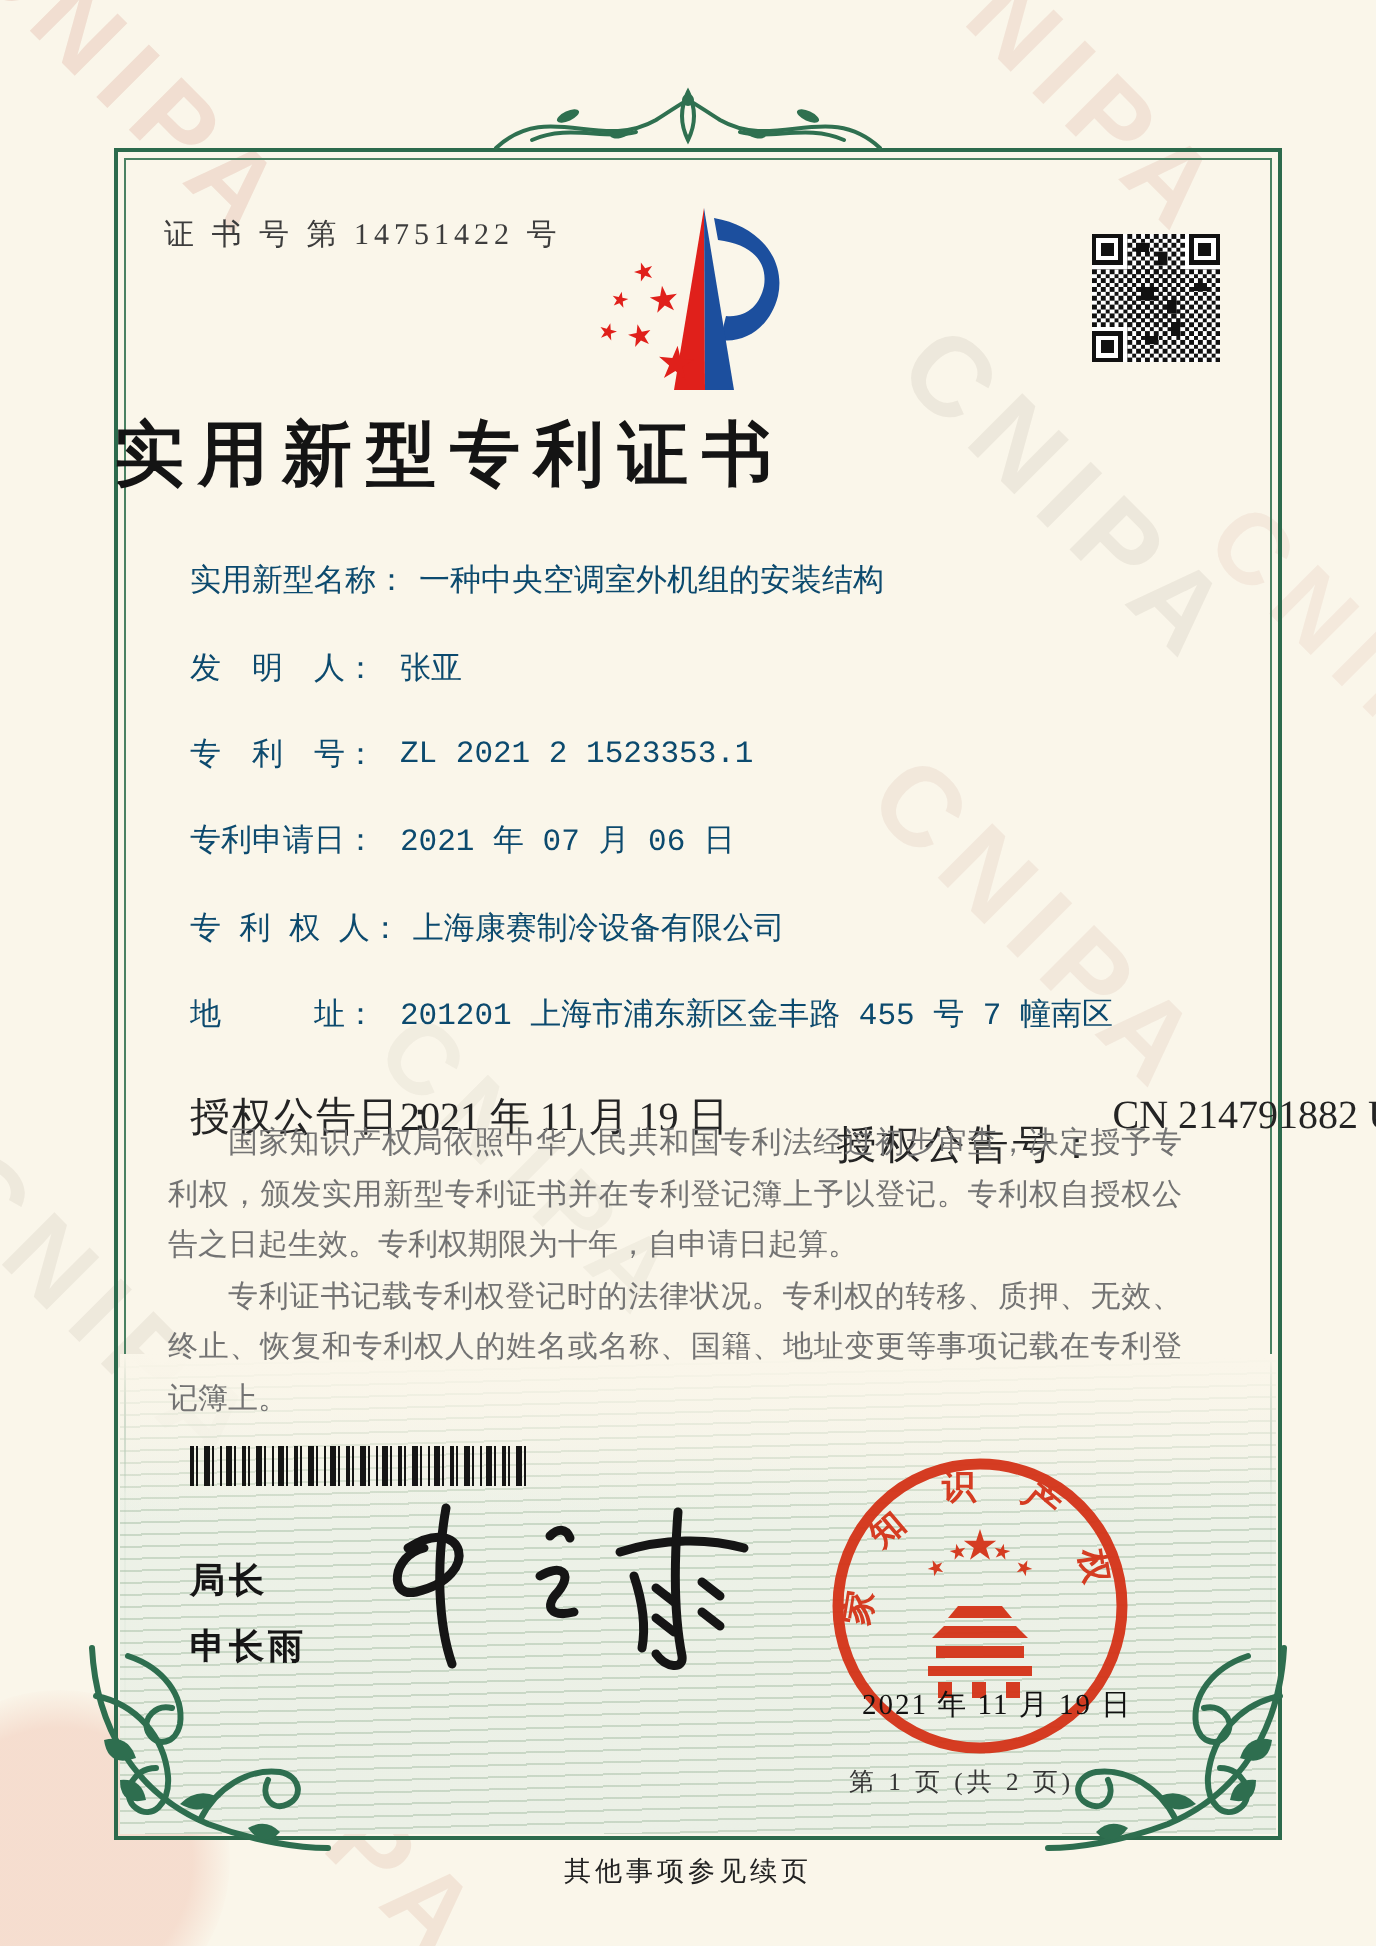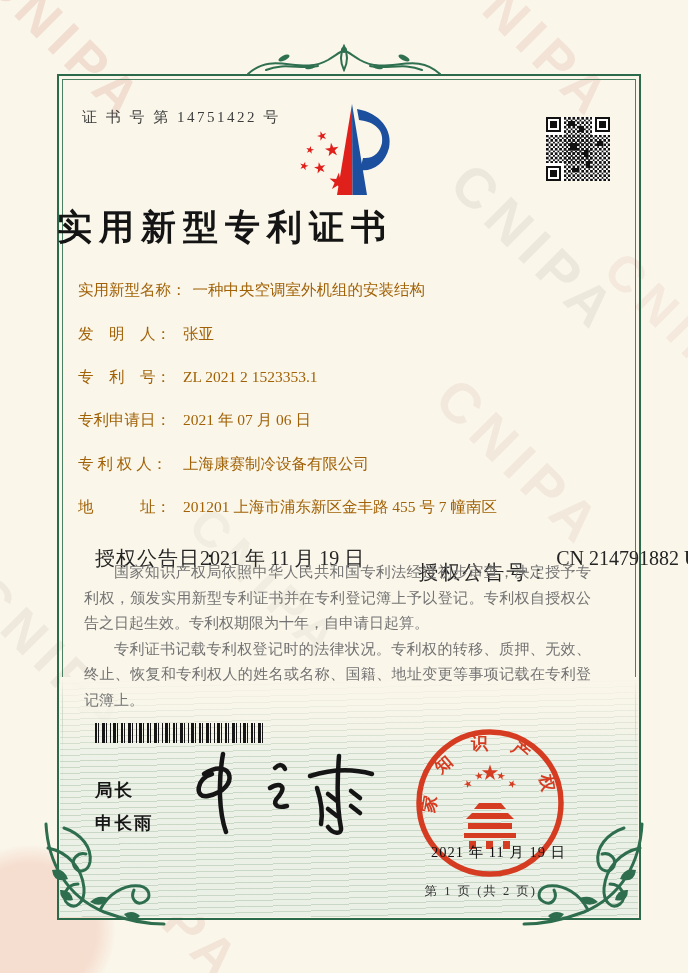--- a/index.html
+++ b/index.html
@@ -45,21 +45,21 @@
   .orn-bl{left:38px; top:820px;}
   .orn-br{left:520px; top:820px; transform:scaleX(-1);}
   
   .cert-no{position:absolute; left:82px; top:108px; font-size:15px;
     letter-spacing:2.5px; color:#3d3d3d;}
   .logo{position:absolute; left:282px; top:96px;}
   .qr{position:absolute; left:546px; top:117px;}
   .title{position:absolute; left:57px; top:204px; width:580px; text-align:left;
     font-size:35px; font-weight:bold; letter-spacing:7px; color:#141414;}
   
-  .fields{position:absolute; left:78px; top:269px; width:508px; font-size:15.5px; color:#a16207;}
+  .fields{position:absolute; left:95px; top:269px; width:508px; font-size:15.5px; color:#0c4a6e;font-family:Liberation Mono, monospace;}
   .row{height:43.4px; display:flex; align-items:center; white-space:nowrap;}
   .lbl{display:inline-block; min-width:99px;}
   .val{margin-left:6px;}
   .grant-row{position:absolute; left:95px; top:531px; width:508px; font-size:20px;
     display:flex; align-items:center; white-space:nowrap; color:#242424;}
   .grant-row .lbl2{margin-left:54px; letter-spacing:2px;margin-top:28px;}
   .grant-row .lbl1{letter-spacing:1px;}
   
   .body-text{position:absolute; left:84px; top:560px; width:507px; font-size:15px;
     line-height:25.5px; text-align:justify; color:#737373;}
@@ -284,14 +284,15 @@
       <rect x="67" y="128" width="7" height="8"></rect>
       <rect x="84" y="128" width="7" height="8"></rect>
       <rect x="101" y="128" width="7" height="8"></rect>
     </g>
   </svg>
 
   <div class="seal-date">2021 年 11 月 19 日</div>
 
   <div class="page-indicator">第 1 页 (共 2 页)</div>
 
+  <div class="footer-note">其他事项参见续页</div>
 
 </div>
 
 </body></html>

